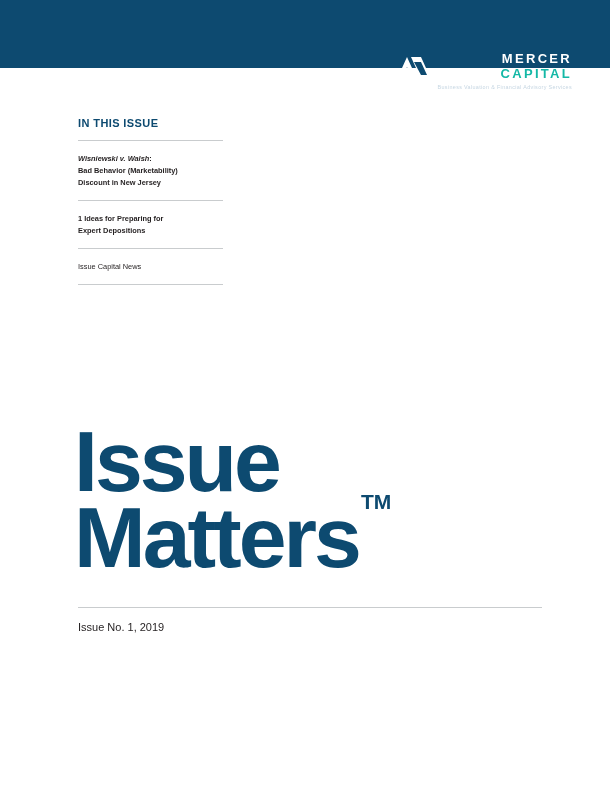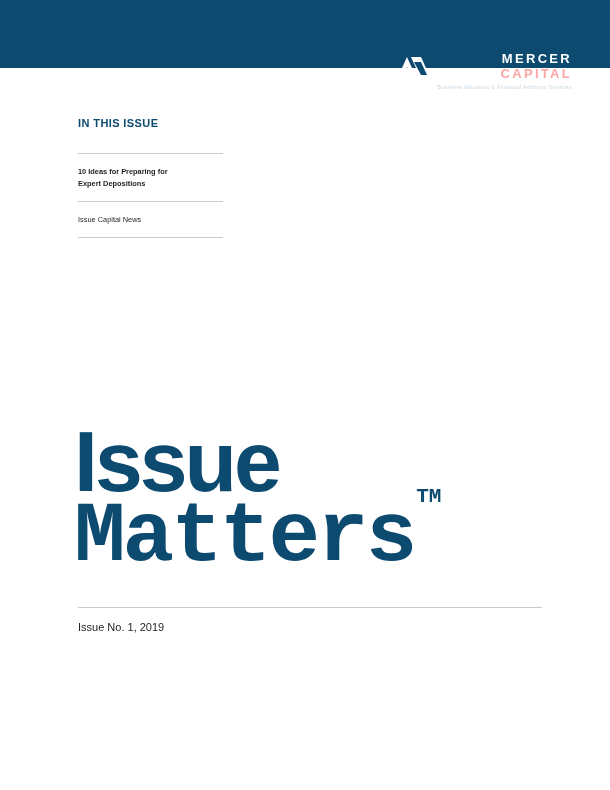--- a/index.html
+++ b/index.html
@@ -52,21 +52,21 @@
     line-height: 1;
   }
   .logo-line1 {
     color: #ffffff;
     font-size: 13px;
     font-weight: bold;
     letter-spacing: 2.3px;
     display: block;
   }
   .logo-line2 {
-    color: #fca5a5;
+    color: #14b8a6;
     font-size: 13px;
     font-weight: bold;
     letter-spacing: 2.3px;
     display: block;
     margin-top: 2px;
   }
   .logo-tag {
     color: #c6d6e2;
     font-size: 5.4px;
     letter-spacing: 0.35px;
@@ -79,21 +79,21 @@
     position: absolute;
     left: 78px;
     top: 117px;
     width: 145px;
   }
   .issue-title {
     font-size: 11px;
     font-weight: bold;
     color: #0d4a70;
     letter-spacing: 0.4px;
-    margin: 0 0 24px 0;
+    margin: 0 0 11px 0;
   }
   .issue-list {
     border-top: 1px solid #c9ccce;
   }
   .issue-item {
     border-bottom: 1px solid #c9ccce;
     padding: 12px 0 11px 0;
     font-size: 7.4px;
     line-height: 1.62;
     color: #231f20;
@@ -120,21 +120,20 @@
     font-size: 86px;
     line-height: 0.88;
     letter-spacing: -3px;
     font-family: "Liberation Sans", sans-serif;
     margin: 0;
     display: block;
   }
   .mast-line2 {
     position: relative;
     display: inline-block;
-    font-family: Liberation Mono, monospace;
   }
   .tm {
     font-size: 21px;
     font-weight: bold;
     vertical-align: super;
     letter-spacing: 0;
     position: relative;
     top: -28px;
     left: 2px;
   }
@@ -174,23 +173,28 @@
         <span class="logo-line2">CAPITAL</span>
         <span class="logo-tag">Business Valuation &amp; Financial Advisory Services</span>
       </div>
     </div>
   </div>
 
   <div class="issue-box">
     <div class="issue-title">IN THIS ISSUE</div>
     <div class="issue-list">
 
-
       <div class="issue-item bold">
-        <span>10 Ideas for Preparing for</span><br>
+        <span class="ital">Wisniewski v. Walsh</span><span>:</span><br>
+        <span>Bad Behavior (Marketability)</span><br>
+        <span>Discount in New Jersey</span>
+      </div>
+
+      <div class="issue-item bold">
+        <span>1 Ideas for Preparing for</span><br>
         <span>Expert Depositions</span>
       </div>
 
 
 
 
       <div class="issue-item">
         <span>Issue Capital News</span>
       </div>
 

